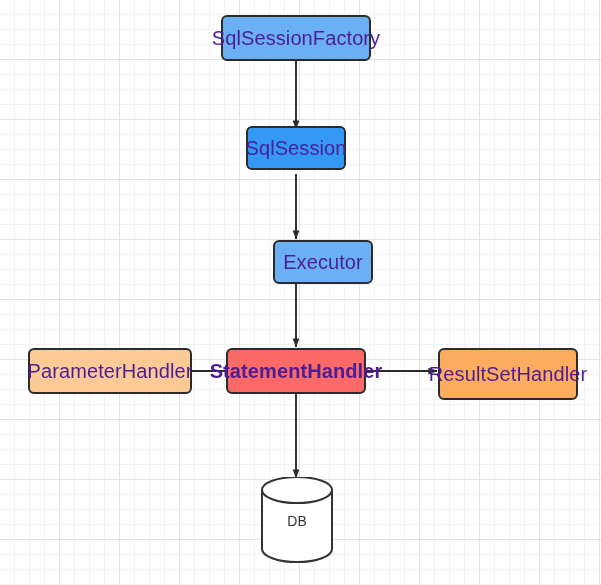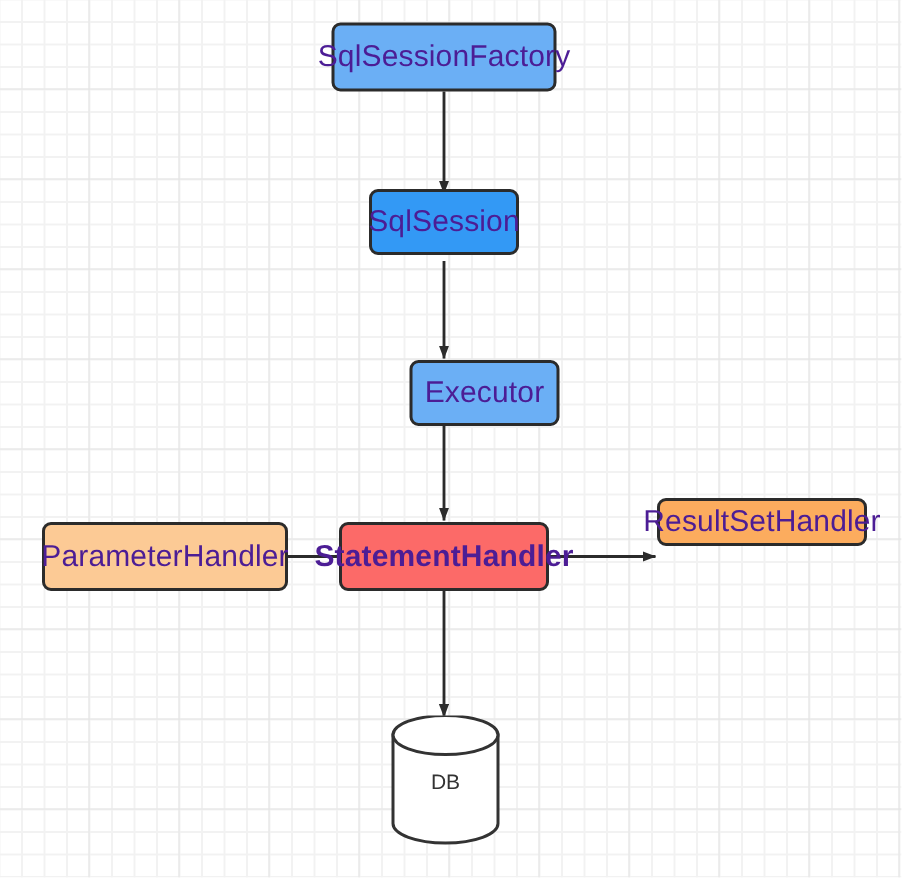--- a/index.html
+++ b/index.html
@@ -99,21 +99,21 @@
   </div>
 
   <div class="node" style="left:226px; top:348px; width:140px; height:46px; background:#FC6A68;font-weight:bold;">
     <span>StatementHandler</span>
   </div>
 
   <div class="node" style="left:28px; top:348px; width:164px; height:46px; background:#FCCA95;">
     <span>ParameterHandler</span>
   </div>
 
-  <div class="node" style="left:438px; top:332px; width:140px; height:32px; background:#FCAC5E;">
+  <div class="node" style="left:438px; top:348px; width:140px; height:52px; background:#FCAC5E;">
     <span>ResultSetHandler</span>
   </div>
 
   <div class="db-shape" style="left:259px; top:477px; width:76px; height:88px;">
     <svg width="76" height="88" viewBox="0 0 76 88" xmlns="http://www.w3.org/2000/svg">
       <path d="M3,13 L3,72 A35,13 0 0 0 73,72 L73,13 Z" fill="#ffffff" stroke="#333333" stroke-width="2"></path>
       <ellipse cx="38" cy="13" rx="35" ry="13" fill="#ffffff" stroke="#333333" stroke-width="2"></ellipse>
     </svg>
     <div class="db-label" style="top:36px;">DB</div>
   </div>

